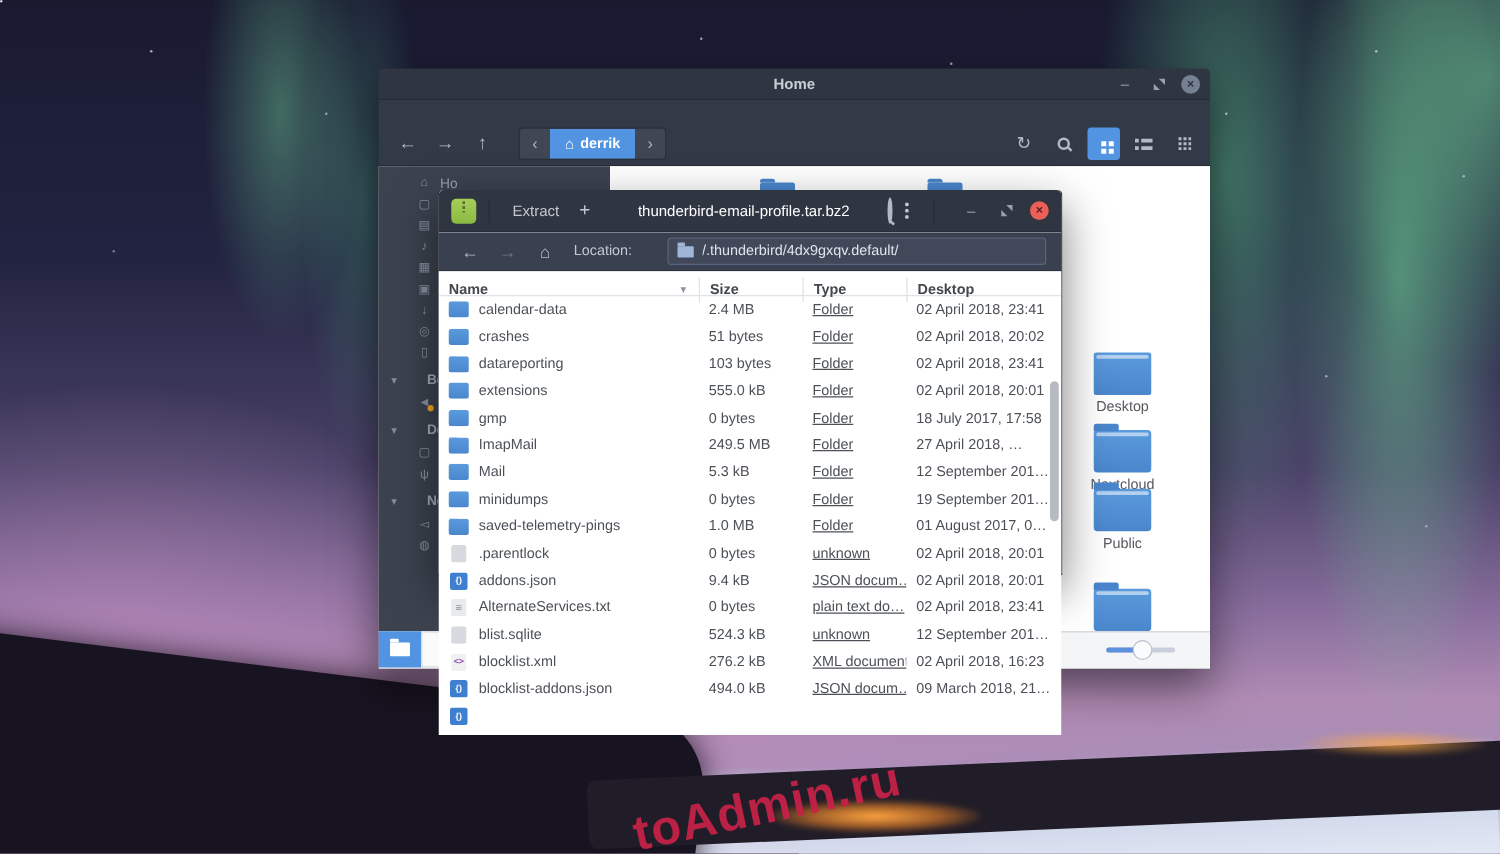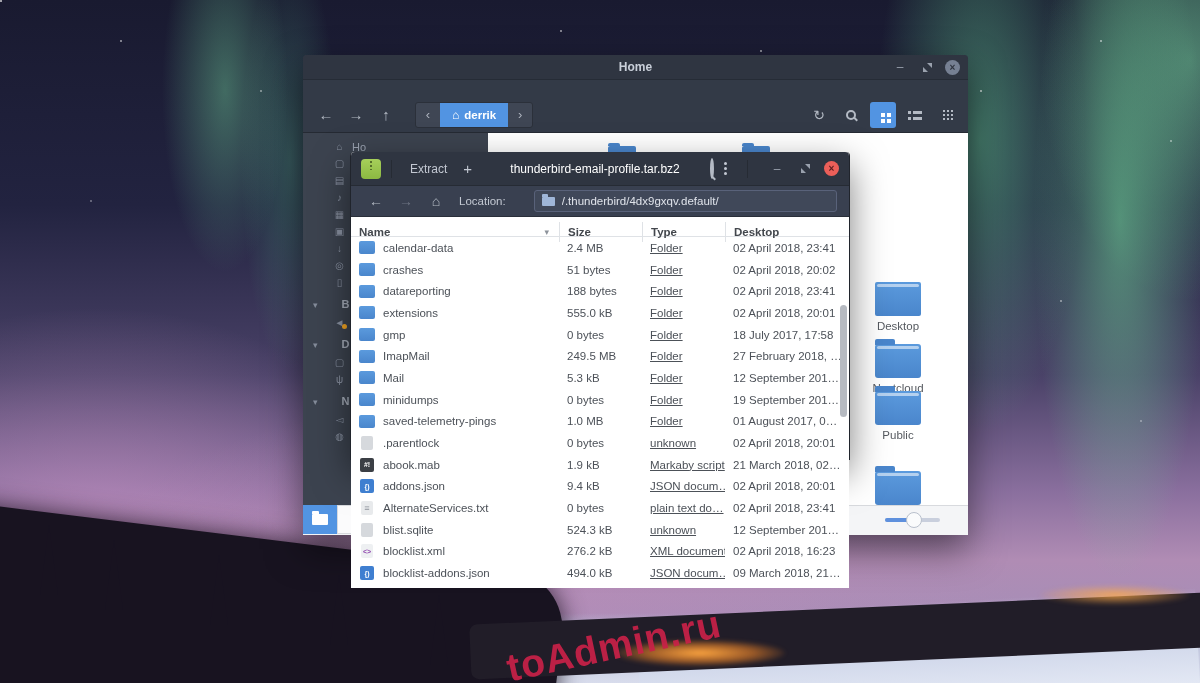--- a/index.html
+++ b/index.html
@@ -407,21 +407,21 @@
             </span>
             <span class="cell s">51 bytes</span>
             <span class="cell t">Folder</span>
             <span class="cell m">02 April 2018, 20:02</span>
           </div>
           <div class="arc-row">
             <span class="cell n">
               <span class="fi fi-folder"></span>
               <span>datareporting</span>
             </span>
-            <span class="cell s">188 bytes</span>
+            <span class="cell s">103 bytes</span>
             <span class="cell t">Folder</span>
             <span class="cell m">02 April 2018, 23:41</span>
           </div>
           <div class="arc-row">
             <span class="cell n">
               <span class="fi fi-folder"></span>
               <span>extensions</span>
             </span>
             <span class="cell s">555.0 kB</span>
             <span class="cell t">Folder</span>
@@ -436,21 +436,21 @@
             <span class="cell t">Folder</span>
             <span class="cell m">18 July 2017, 17:58</span>
           </div>
           <div class="arc-row">
             <span class="cell n">
               <span class="fi fi-folder"></span>
               <span>ImapMail</span>
             </span>
             <span class="cell s">249.5 MB</span>
             <span class="cell t">Folder</span>
-            <span class="cell m">27 February 2018, …</span>
+            <span class="cell m">27 April 2018, …</span>
           </div>
           <div class="arc-row">
             <span class="cell n">
               <span class="fi fi-folder"></span>
               <span>Mail</span>
             </span>
             <span class="cell s">5.3 kB</span>
             <span class="cell t">Folder</span>
             <span class="cell m">12 September 201…</span>
           </div>
@@ -473,29 +473,20 @@
             <span class="cell m">01 August 2017, 0…</span>
           </div>
           <div class="arc-row">
             <span class="cell n">
               <span class="fi fi-file"></span>
               <span>.parentlock</span>
             </span>
             <span class="cell s">0 bytes</span>
             <span class="cell t">unknown</span>
             <span class="cell m">02 April 2018, 20:01</span>
-          </div>
-          <div class="arc-row">
-            <span class="cell n">
-              <span class="fi fi-script"></span>
-              <span>abook.mab</span>
-            </span>
-            <span class="cell s">1.9 kB</span>
-            <span class="cell t">Markaby script</span>
-            <span class="cell m">21 March 2018, 02…</span>
           </div>
           <div class="arc-row">
             <span class="cell n">
               <span class="fi fi-json"></span>
               <span>addons.json</span>
             </span>
             <span class="cell s">9.4 kB</span>
             <span class="cell t">JSON docum…</span>
             <span class="cell m">02 April 2018, 20:01</span>
           </div>

